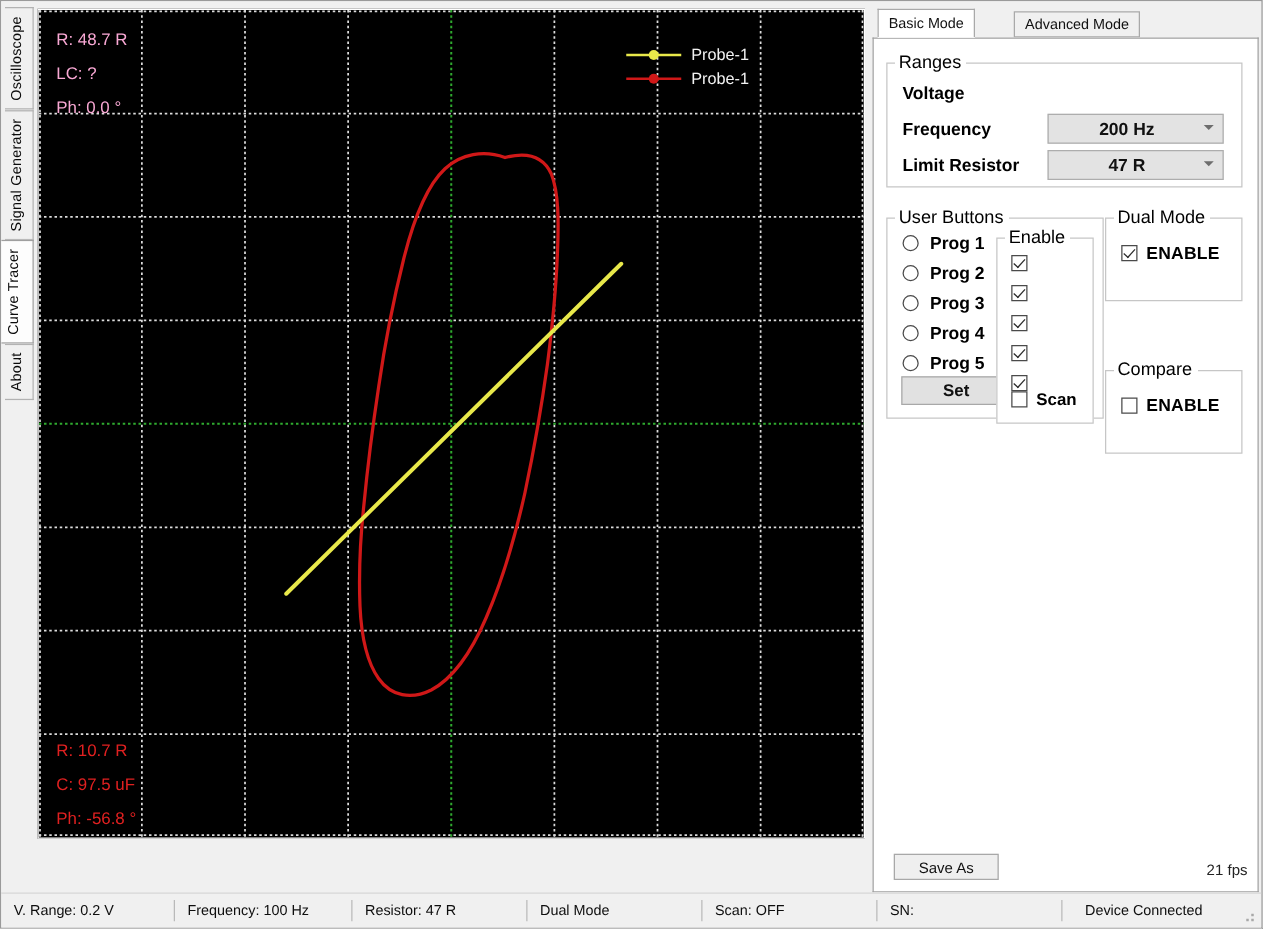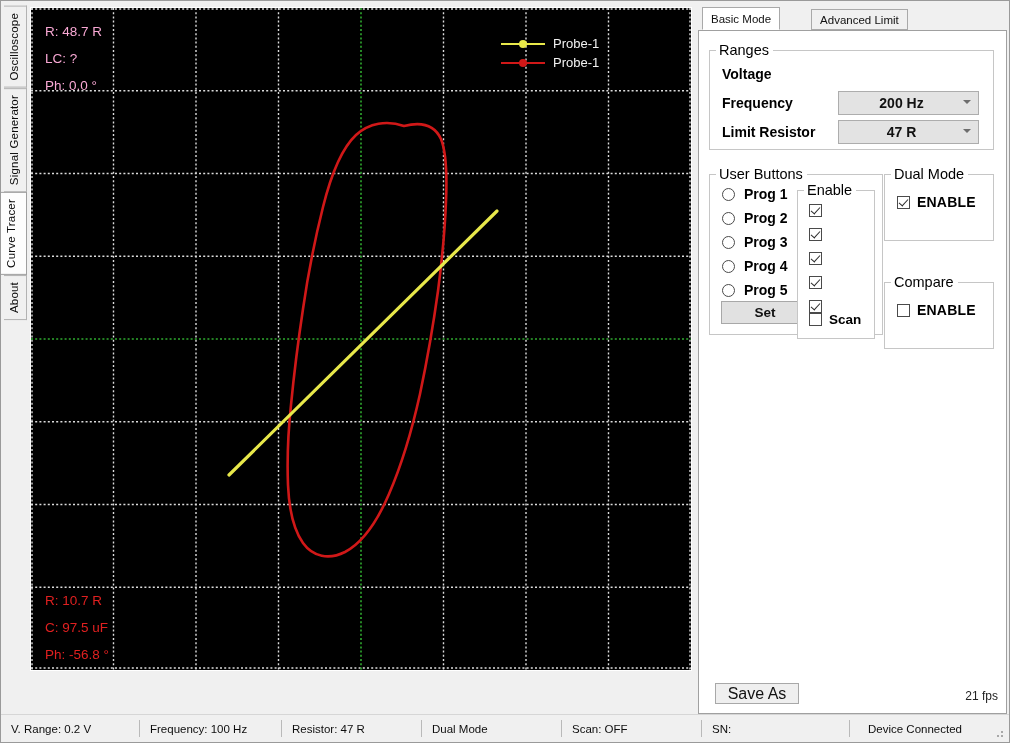--- a/index.html
+++ b/index.html
@@ -262,29 +262,29 @@
     width: 4px; height: 8px;
     border: solid #2a2a2a;
     border-width: 0 1.6px 1.6px 0;
     transform: rotate(42deg);
   }
   .cbrow { display:flex; align-items:center; height:24px; padding-left: 11px; }
   .scanrow { position:absolute; left: 11px; bottom: 11px; display:flex; align-items:center; }
   .scanrow .slbl { font-size: 13.5px; font-weight: bold; color:#000; margin-left: 7px; }
 
   .dualmode { left: 185px; top: 136px; width: 108px; height: 73px; }
-  .compare  { left: 185px; top: 244px; width: 108px; height: 73px; }
+  .compare  { left: 185px; top: 258px; width: 108px; height: 73px; }
   .encenter { display:flex; align-items:center; padding-left: 12px; margin-top: 12px; }
   .encenter .elbl { font-size: 14px; font-weight: bold; color: #000; margin-left: 7px; letter-spacing:.2px;}
 
   .saveas {
     position:absolute; left: 16px; bottom: 9px;
     width: 84px; height: 21px;
     background:#efefef; border:1px solid #a8a8a8;
-    font-size: 16px; color:#111;
+    font-size: 12px; color:#111;
     display:flex;align-items:center;justify-content:center;
     box-sizing:border-box;
   }
   .fps {
     position:absolute; right: 8px; bottom: 10px;
     font-size: 12px; color:#222;
   }
 
   
   .statusbar {
@@ -391,21 +391,21 @@
           </div>
         </div>
 
       </div>
     </div>
 
     <div class="right-panel">
 
       <div class="tabstrip">
         <div class="htab active">Basic Mode</div>
-        <div class="htab">Advanced Limit</div>
+        <div class="htab">Advanced Mode</div>
       </div>
 
       <div class="tabpage">
 
         <fieldset class="grp ranges">
           <legend>Ranges</legend>
 
           <div class="row">
             <div class="lbl">Voltage</div>
           </div>

